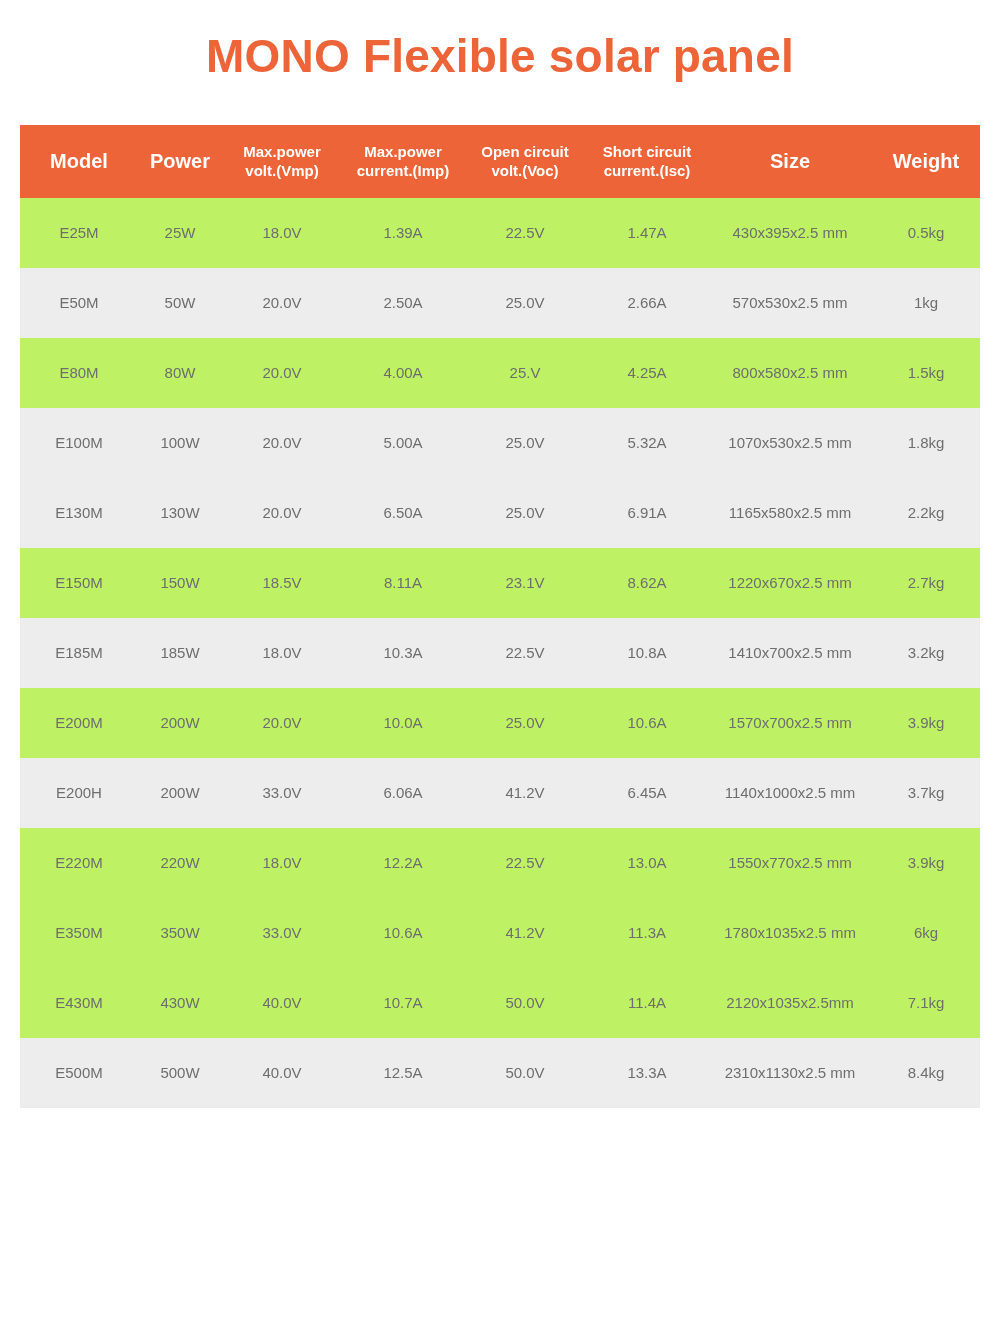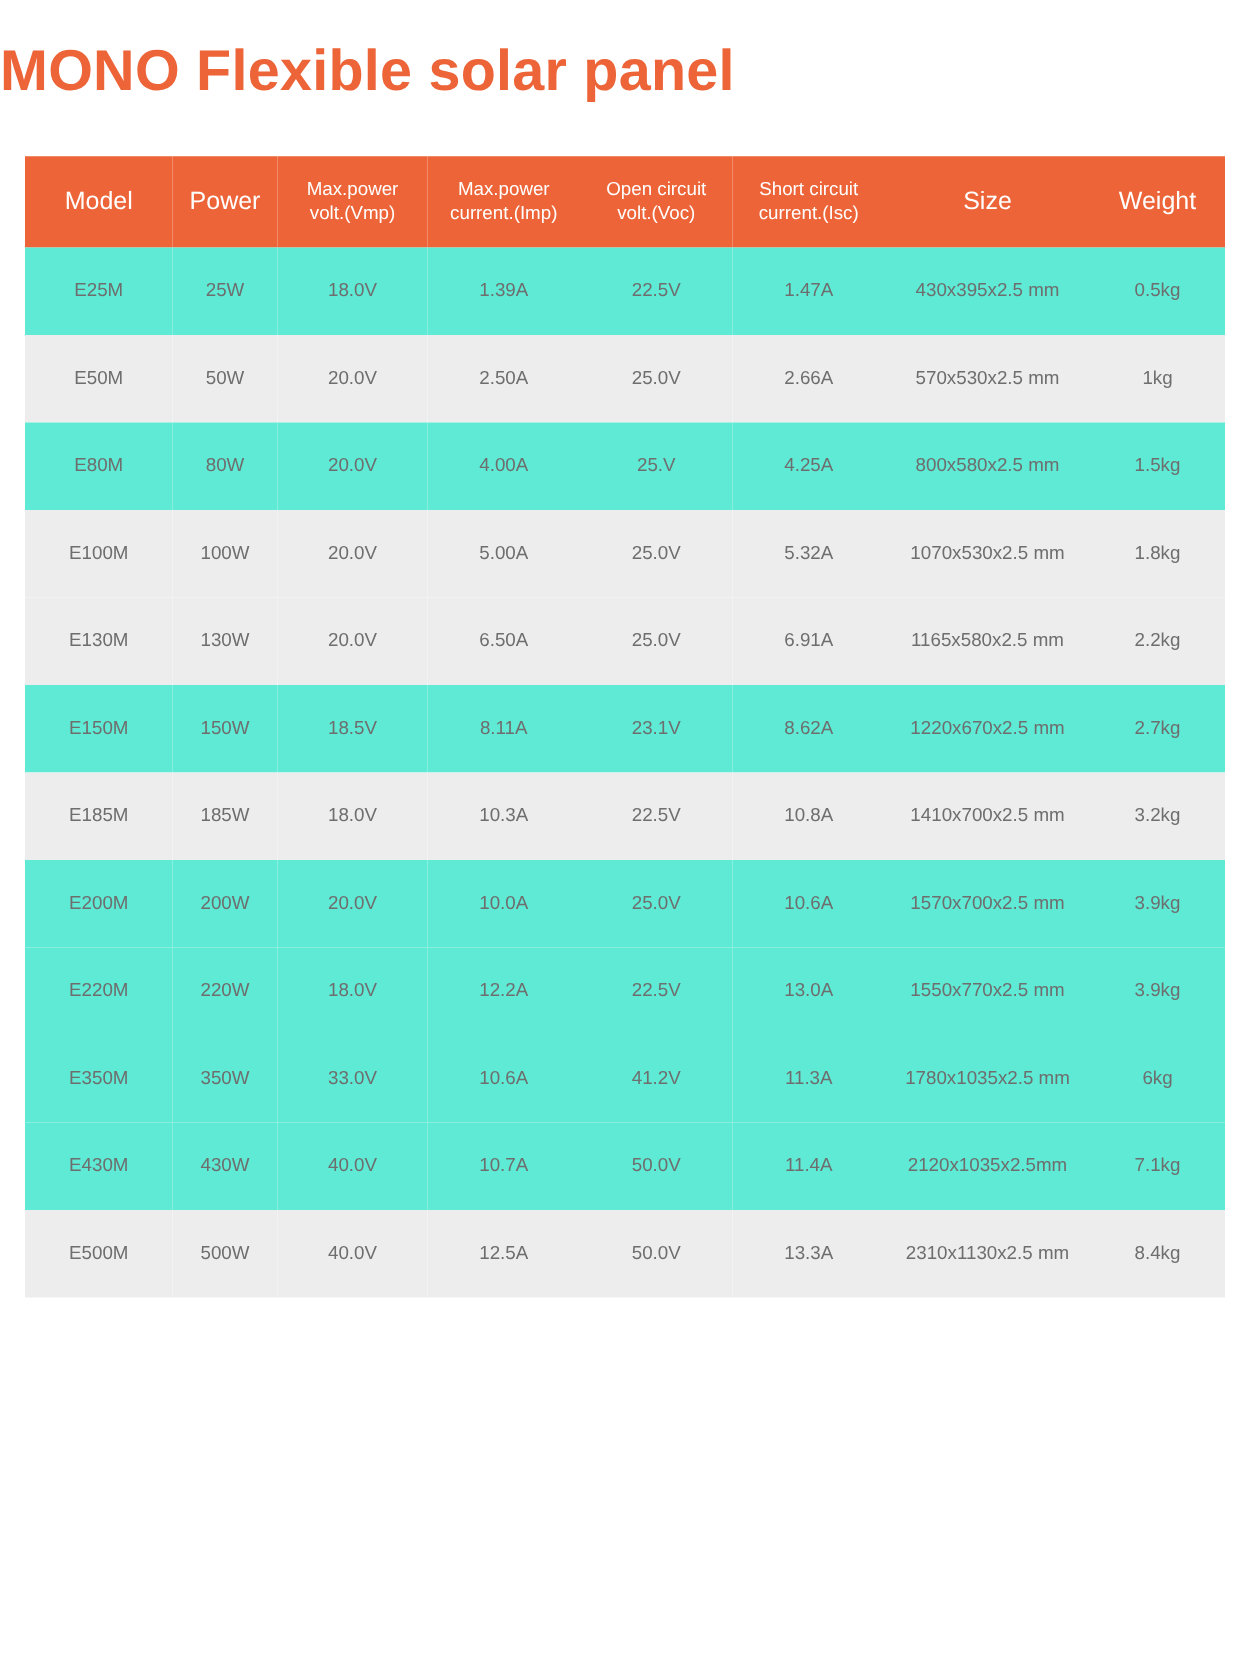--- a/index.html
+++ b/index.html
@@ -18,21 +18,21 @@
     position: relative;
     width: 1000px;
     height: 1333px;
     box-sizing: border-box;
   }
   .page-title {
     position: absolute;
     top: 28px;
     left: 0;
     width: 1000px;
-    text-align: left;
+    text-align: center;
     font-size: 46px;
     font-weight: bold;
     color: #EC6437;
     letter-spacing: 0.2px;
     line-height: 1.25;
     white-space: nowrap;
   }
   .spec-table {
     position: absolute;
     top: 125px;
@@ -47,34 +47,34 @@
     margin: 0;
     text-align: center;
     vertical-align: middle;
   }
   thead tr {
     background: #EC6437;
   }
   thead th {
     height: 73px;
     color: #ffffff;
-    font-weight: normal;
+    font-weight: bold;
     line-height: 1.22;
   }
   th.h-wide {
     font-size: 20px;
   }
   th.h-small {
     font-size: 15px;
   }
   tbody tr {
     height: 70px;
   }
   tbody tr.band-light {
-    background: #5eead4;
+    background: #bef264;
     margin-top: 28px;
   }
   tbody tr.band-dark {
     background: #EDEDED;
   }
   tbody td {
     font-size: 15px;
     color: #6E6E6E;
     height: 70px;
     line-height: 70px;
@@ -206,20 +206,30 @@
         <tr class="band-light">
           <td>E200M</td>
           <td>200W</td>
           <td>20.0V</td>
           <td>10.0A</td>
           <td>25.0V</td>
           <td>10.6A</td>
           <td>1570x700x2.5 mm</td>
           <td>3.9kg</td>
         </tr>
+        <tr class="band-dark">
+          <td>E200H</td>
+          <td>200W</td>
+          <td>33.0V</td>
+          <td>6.06A</td>
+          <td>41.2V</td>
+          <td>6.45A</td>
+          <td>1140x1000x2.5 mm</td>
+          <td>3.7kg</td>
+        </tr>
         <tr class="band-light">
           <td>E220M</td>
           <td>220W</td>
           <td>18.0V</td>
           <td>12.2A</td>
           <td>22.5V</td>
           <td>13.0A</td>
           <td>1550x770x2.5 mm</td>
           <td>3.9kg</td>
         </tr>

